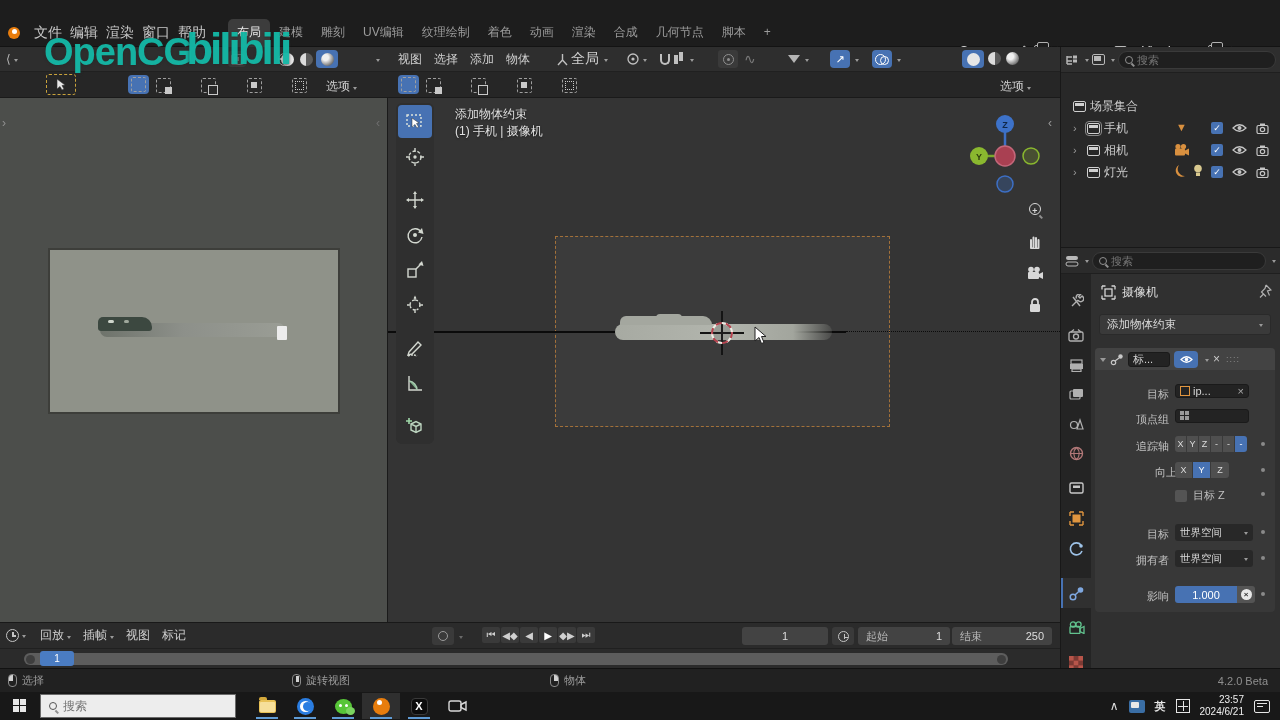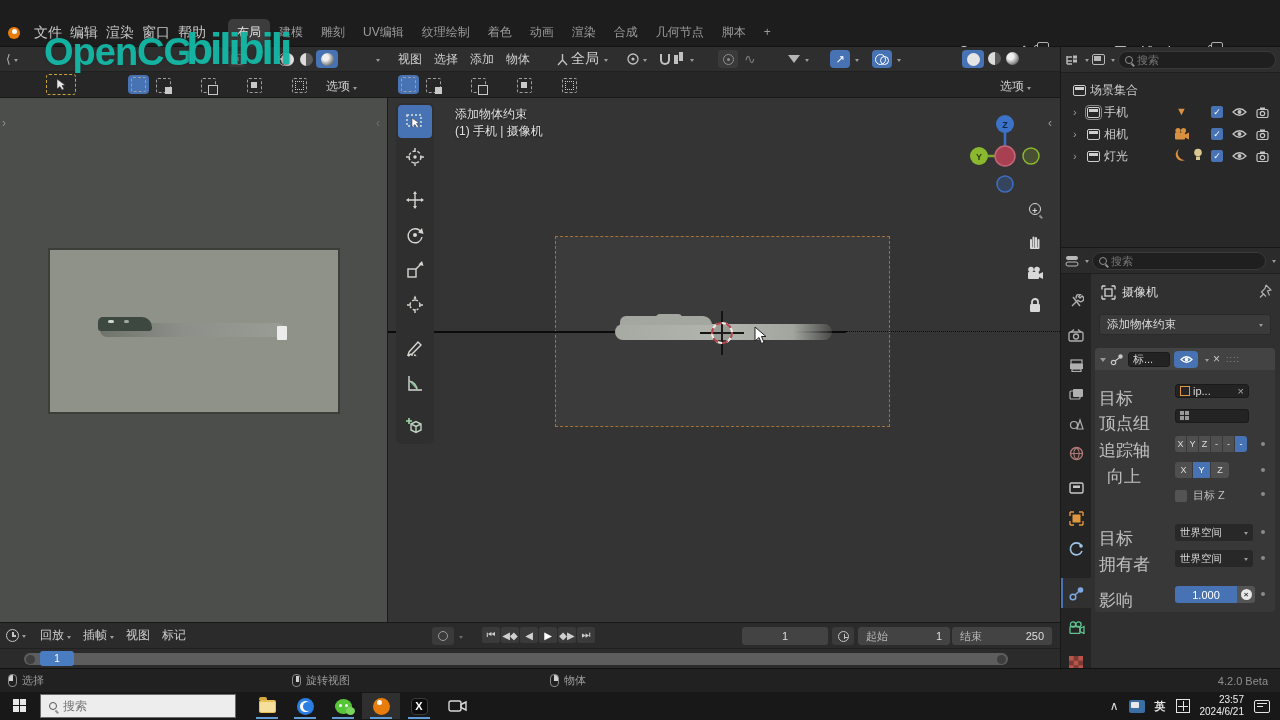--- a/index.html
+++ b/index.html
@@ -63,21 +63,21 @@
 .chev{color:#9a9a9a;font-size:11px;width:10px}
 .colbox{width:13px;height:11px;border:1.5px solid #cfcfcf;border-radius:2px;position:relative;flex:none}
 .colbox::before{content:"";position:absolute;left:1px;top:1px;right:1px;height:3px;background:#cfcfcf}
 .chk{width:12px;height:12px;background:#4772b3;border-radius:2px;color:#fff;font-size:9px;line-height:12px;text-align:center;flex:none}
 .oticons{position:absolute;display:flex;align-items:center;gap:9px}
 
 .props{left:1060px;top:248px;width:220px;height:420px;background:#303030;border-left:1px solid #181818}
 .ptabs{position:absolute;left:0;top:26px;width:30px;height:394px;background:#242424}
 .ptab{position:absolute;left:0;width:30px;height:26px;display:flex;align-items:center;justify-content:center}
 .ptab.active{background:#303030;border-left:2px solid #4772b3}
-.plabel{color:#c0c0c0;font-size:17px;position:absolute;width:70px}
+.plabel{color:#c0c0c0;font-size:11px;text-align:right;position:absolute;width:70px}
 .dfield{background:#232323;border:1px solid #1a1a1a;border-radius:3px;height:14px;display:flex;align-items:center;color:#d5d5d5;font-size:11px;padding:0 4px;gap:3px}
 .seg{height:16px;display:flex}
 .seg div{width:12px;background:#4f4f4f;border-right:1px solid #3a3a3a;color:#ddd;font-size:9px;display:flex;align-items:center;justify-content:center}
 .seg div:first-child{border-radius:3px 0 0 3px}
 .seg div:last-child{border-radius:0 3px 3px 0;border-right:none}
 .seg div.on{background:#4772b3;color:#fff}
 .ddrop{background:#282828;border-radius:3px;height:17px;color:#d8d8d8;font-size:10.5px;display:flex;align-items:center;padding:0 5px;justify-content:space-between}
 .dot{width:4px;height:4px;border-radius:50%;background:#8a8a8a;position:absolute}
 .panel{position:absolute;left:34px;top:100px;width:180px;height:264px;background:#383838;border-radius:4px}
 .panelhdr{height:22px;background:#434343;border-radius:4px 4px 0 0;display:flex;align-items:center;padding:0 5px;gap:4px}
@@ -438,21 +438,21 @@
       <span class="tri sm"></span>
       <span style="width:13px;height:11px;border:1.5px solid #b8b8b8;border-radius:2px;position:relative">
           <i style="position:absolute;left:1px;top:1px;width:7px;height:5px;background:#b8b8b8"></i>
         </span>
       <span class="tri sm"></span>
       <label class="search">
           <span class="mag"></span>
           <input placeholder="搜索" style="">
         </label>
     </div>
-    <div class="otrow" style="margin-top:6px">
+    <div class="otrow" style="margin-top:22px">
       <span class="colbox"></span>
       <span>场景集合</span>
     </div>
     <div class="otrow" style="position:relative">
       <span class="chev">›</span>
       <span class="colbox" style="outline:1.5px solid #8a8a8a;outline-offset:1px"></span>
       <span>手机</span>
       <span class="abs" style="left:115px;top:4px;color:#d9903f;font-size:11px">▼</span>
       <div class="oticons" style="left:150px;top:5px">
         <span class="chk">✓</span>

